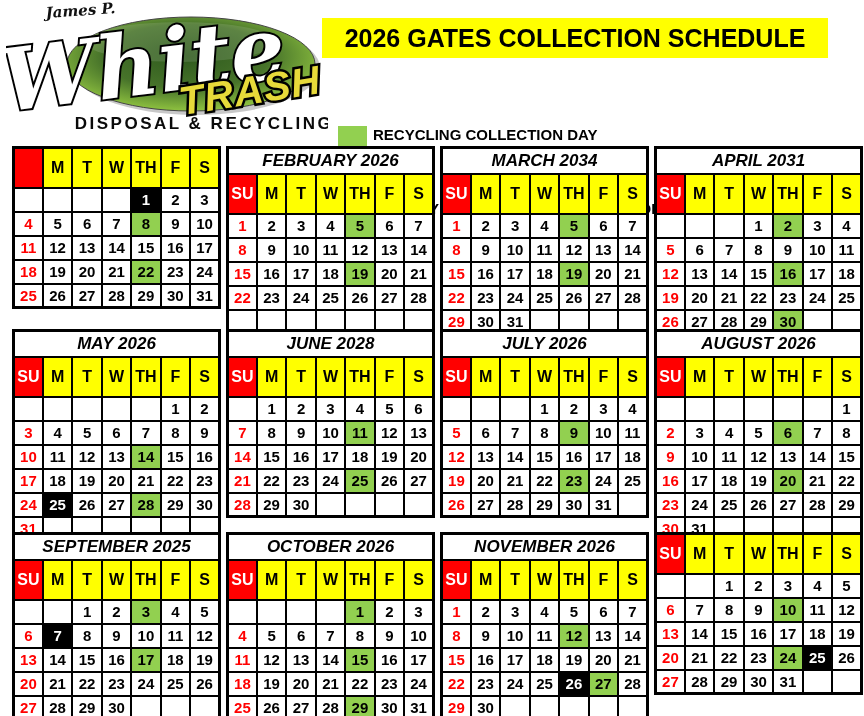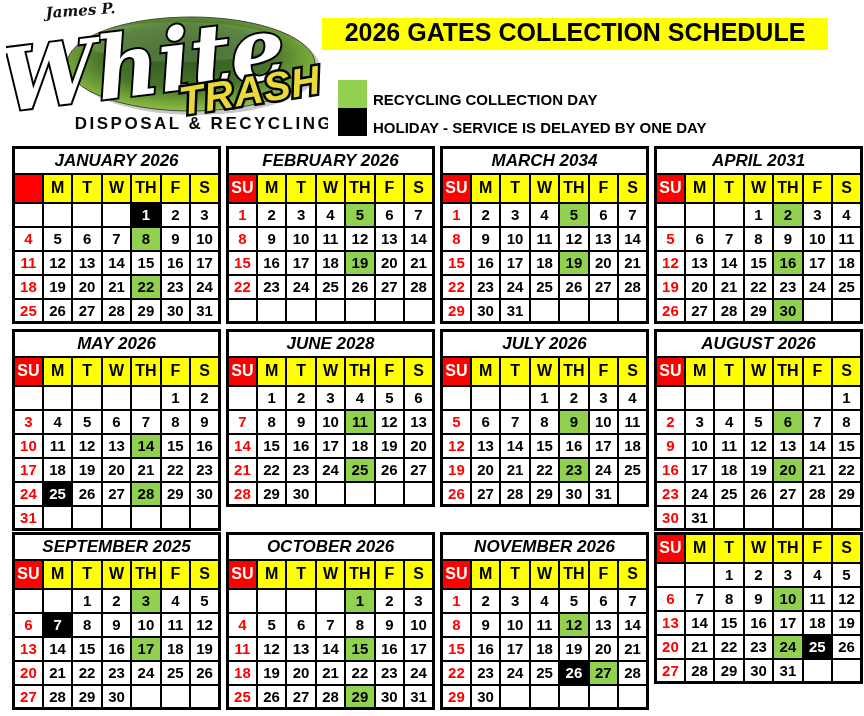--- a/index.html
+++ b/index.html
@@ -5,44 +5,44 @@
   :root{
     --sunday-bg:#FF0000; --weekday-bg:#FFFF00; --recycling-bg:#92D050;
     --holiday-bg:#000000; --banner-bg:#FFFF00; --sunday-text:#FF0000;
   }
   *{box-sizing:border-box; margin:0; padding:0;}
   html,body{width:864px; height:716px; background:#fff; overflow:hidden;
     font-family:"Liberation Sans", sans-serif;}
   .stage{position:relative; width:864px; height:716px; background:#fff;}
 
   
-  .banner{position:absolute; left:322px; top:18px; width:506px; height:32px;
-    background:var(--banner-bg); display:flex; justify-content:center;}
+  .banner{position:absolute; left:322px; top:18px; width:506px; height:40px;
+    background:var(--banner-bg); display:flex; align-items:center; justify-content:center;}
   .banner span{font-weight:bold; font-size:25px; color:#000; letter-spacing:0px;}
   .legend{position:absolute; left:338px; top:80px;}
-  .legend-row{display:flex; align-items:flex-end; height:28px;}
+  .legend-row{display:flex; align-items:flex-start; height:28px;margin-top:46px;}
   .swatch{width:29px; height:28px; flex:0 0 29px;}
   .swatch.green{background:var(--recycling-bg);}
   .swatch.black{background:var(--holiday-bg);}
   .legend-row span{font-weight:bold; font-size:15px; color:#000; margin-left:6px; white-space:nowrap;}
 
   
   .logo{position:absolute; left:6px; top:2px; width:322px; height:134px;}
 
   
   .calgrid{position:absolute; left:12px; top:146px; display:grid;
     grid-template-columns:repeat(4,209px); grid-template-rows:178px 198px auto;
     column-gap:5px; row-gap:5px; align-items:start;}
   table.month{width:209px; border-collapse:collapse; border:3px solid #000;
     table-layout:fixed; background:#fff;}
   table.month td, table.month th{border:2px solid #000; text-align:center;
     overflow:hidden; white-space:nowrap;}
   td.title{height:26px; font-weight:bold; font-style:italic; font-size:17px;
     color:#000; background:#fff; letter-spacing:0px;}
-  th.su{height:29px; background:var(--sunday-bg); color:#fff; font-weight:bold; font-size:16px;}
+  th.su{height:40px; background:var(--sunday-bg); color:#fff; font-weight:bold; font-size:16px;}
   th.wd{height:25px; background:var(--weekday-bg); color:#000; font-weight:bold; font-size:16px;}
   td.day{height:24px; font-weight:bold; font-size:15px; color:#000; background:#fff;}
   td.day.sun{color:var(--sunday-text);}
   td.day.green{background:var(--recycling-bg); color:#000;}
   td.day.black{background:var(--holiday-bg); color:#fff;}
 </style>
 </head>
 <body>
 
 <div class="stage">
@@ -77,23 +77,20 @@
     <div class="legend-row">
       <div class="swatch black"></div>
       <span>HOLIDAY - SERVICE IS DELAYED BY ONE DAY</span>
     </div>
   </div>
 
   <div class="calgrid" id="calendar-grid">
       <table class="month">
         <tbody>
           <tr>
-            <td class="title" colspan="7">JANUARY 2026</td>
-          </tr>
-          <tr>
             <th class="su"></th>
             <th class="wd">M</th>
             <th class="wd">T</th>
             <th class="wd">W</th>
             <th class="wd">TH</th>
             <th class="wd">F</th>
             <th class="wd">S</th>
           </tr>
           <tr>
             <td class="day sun"></td>

